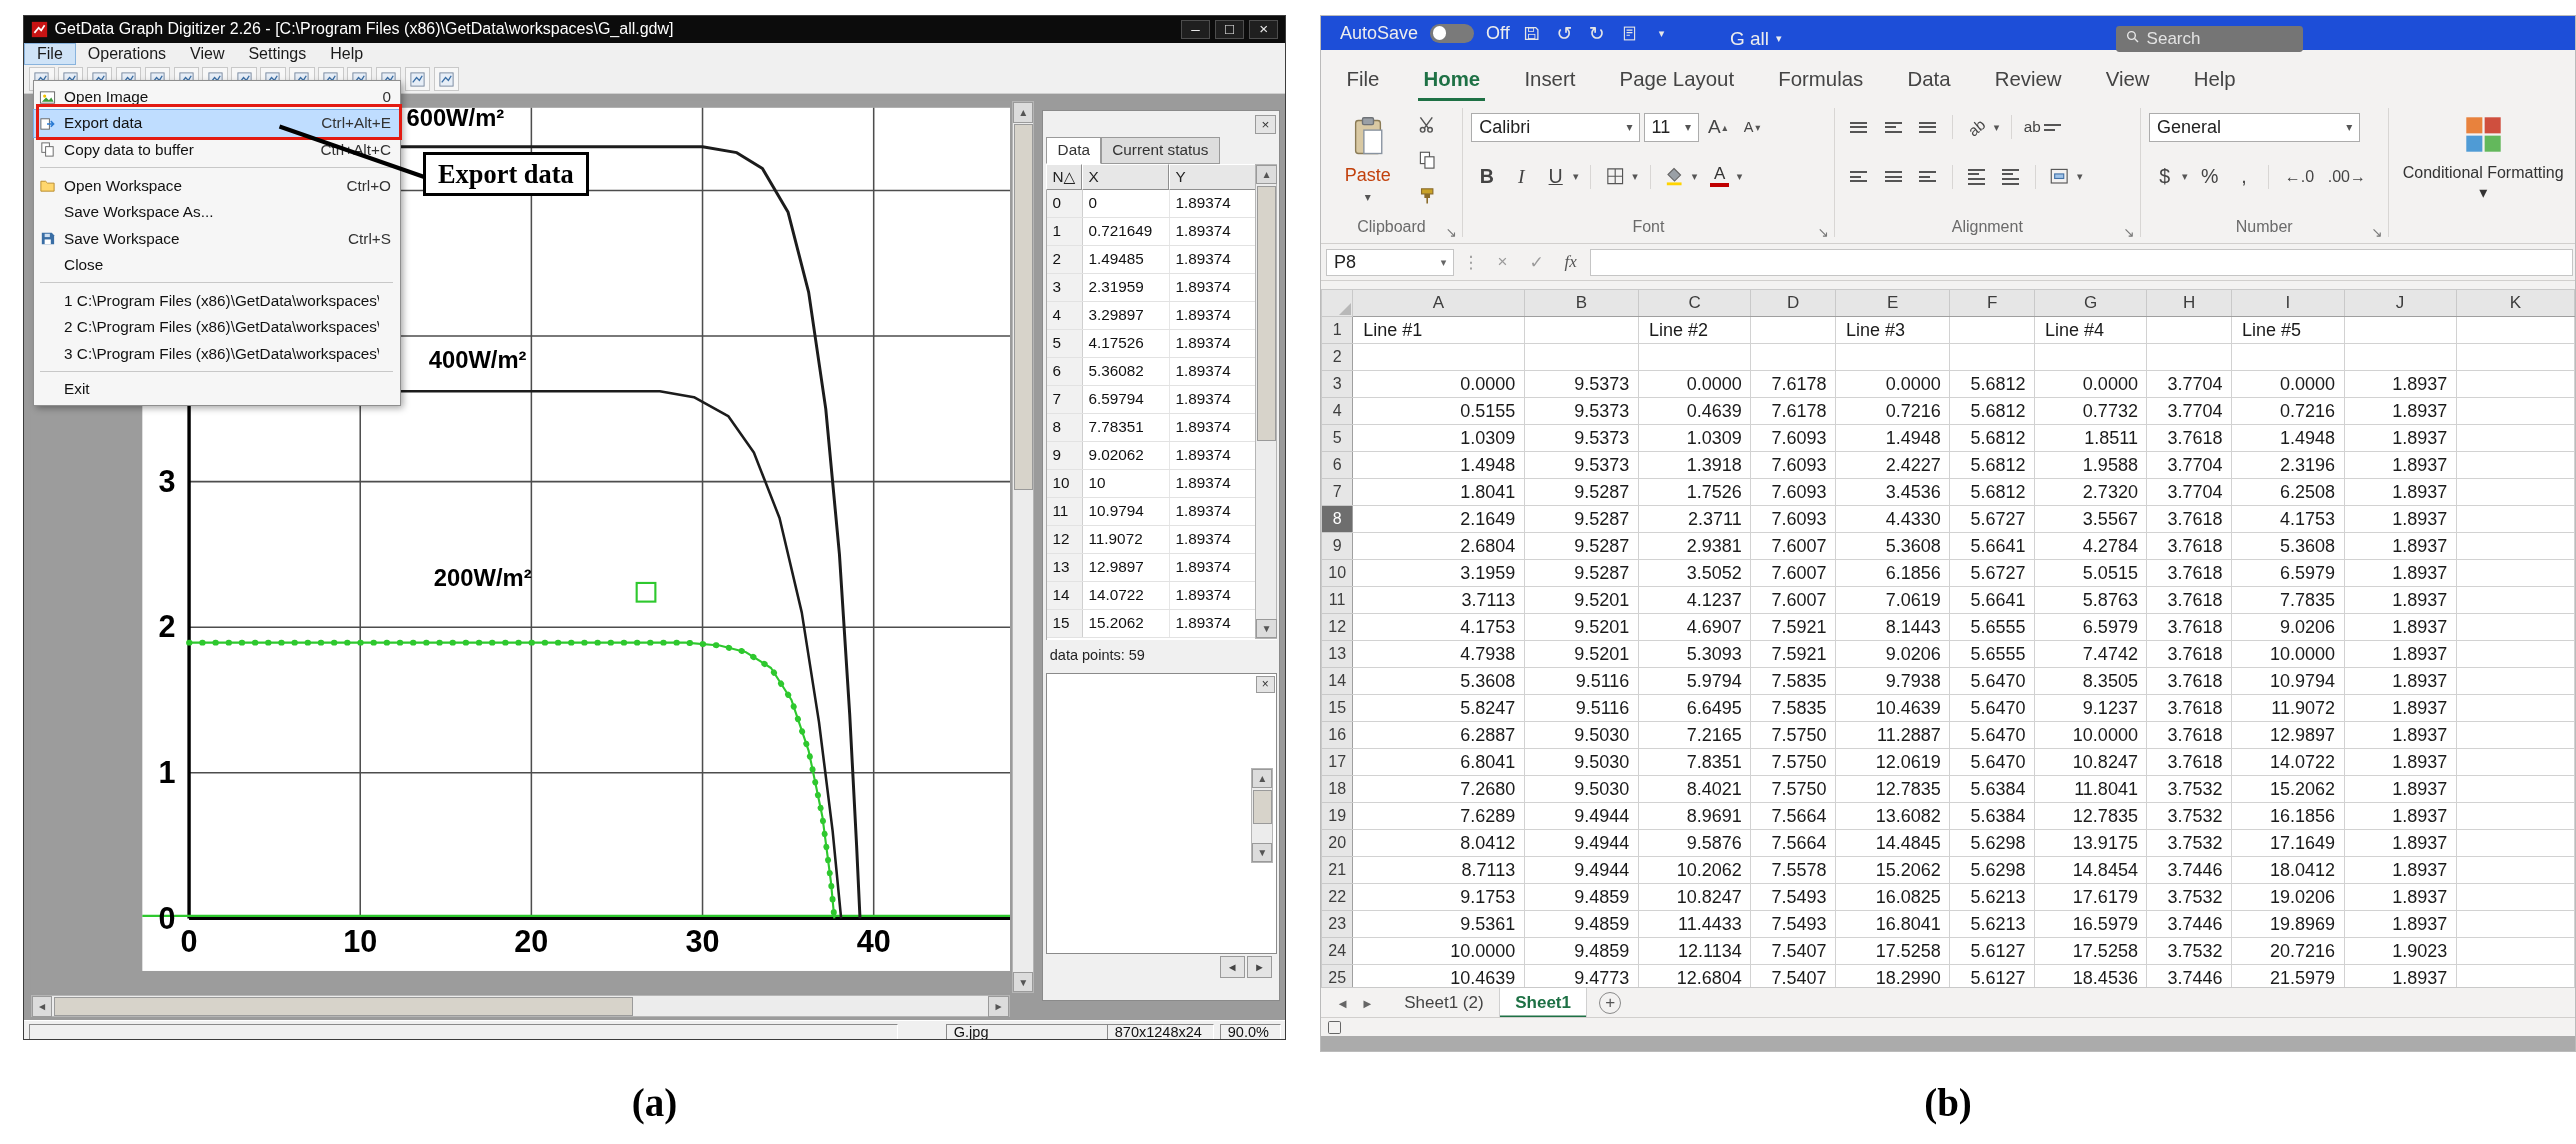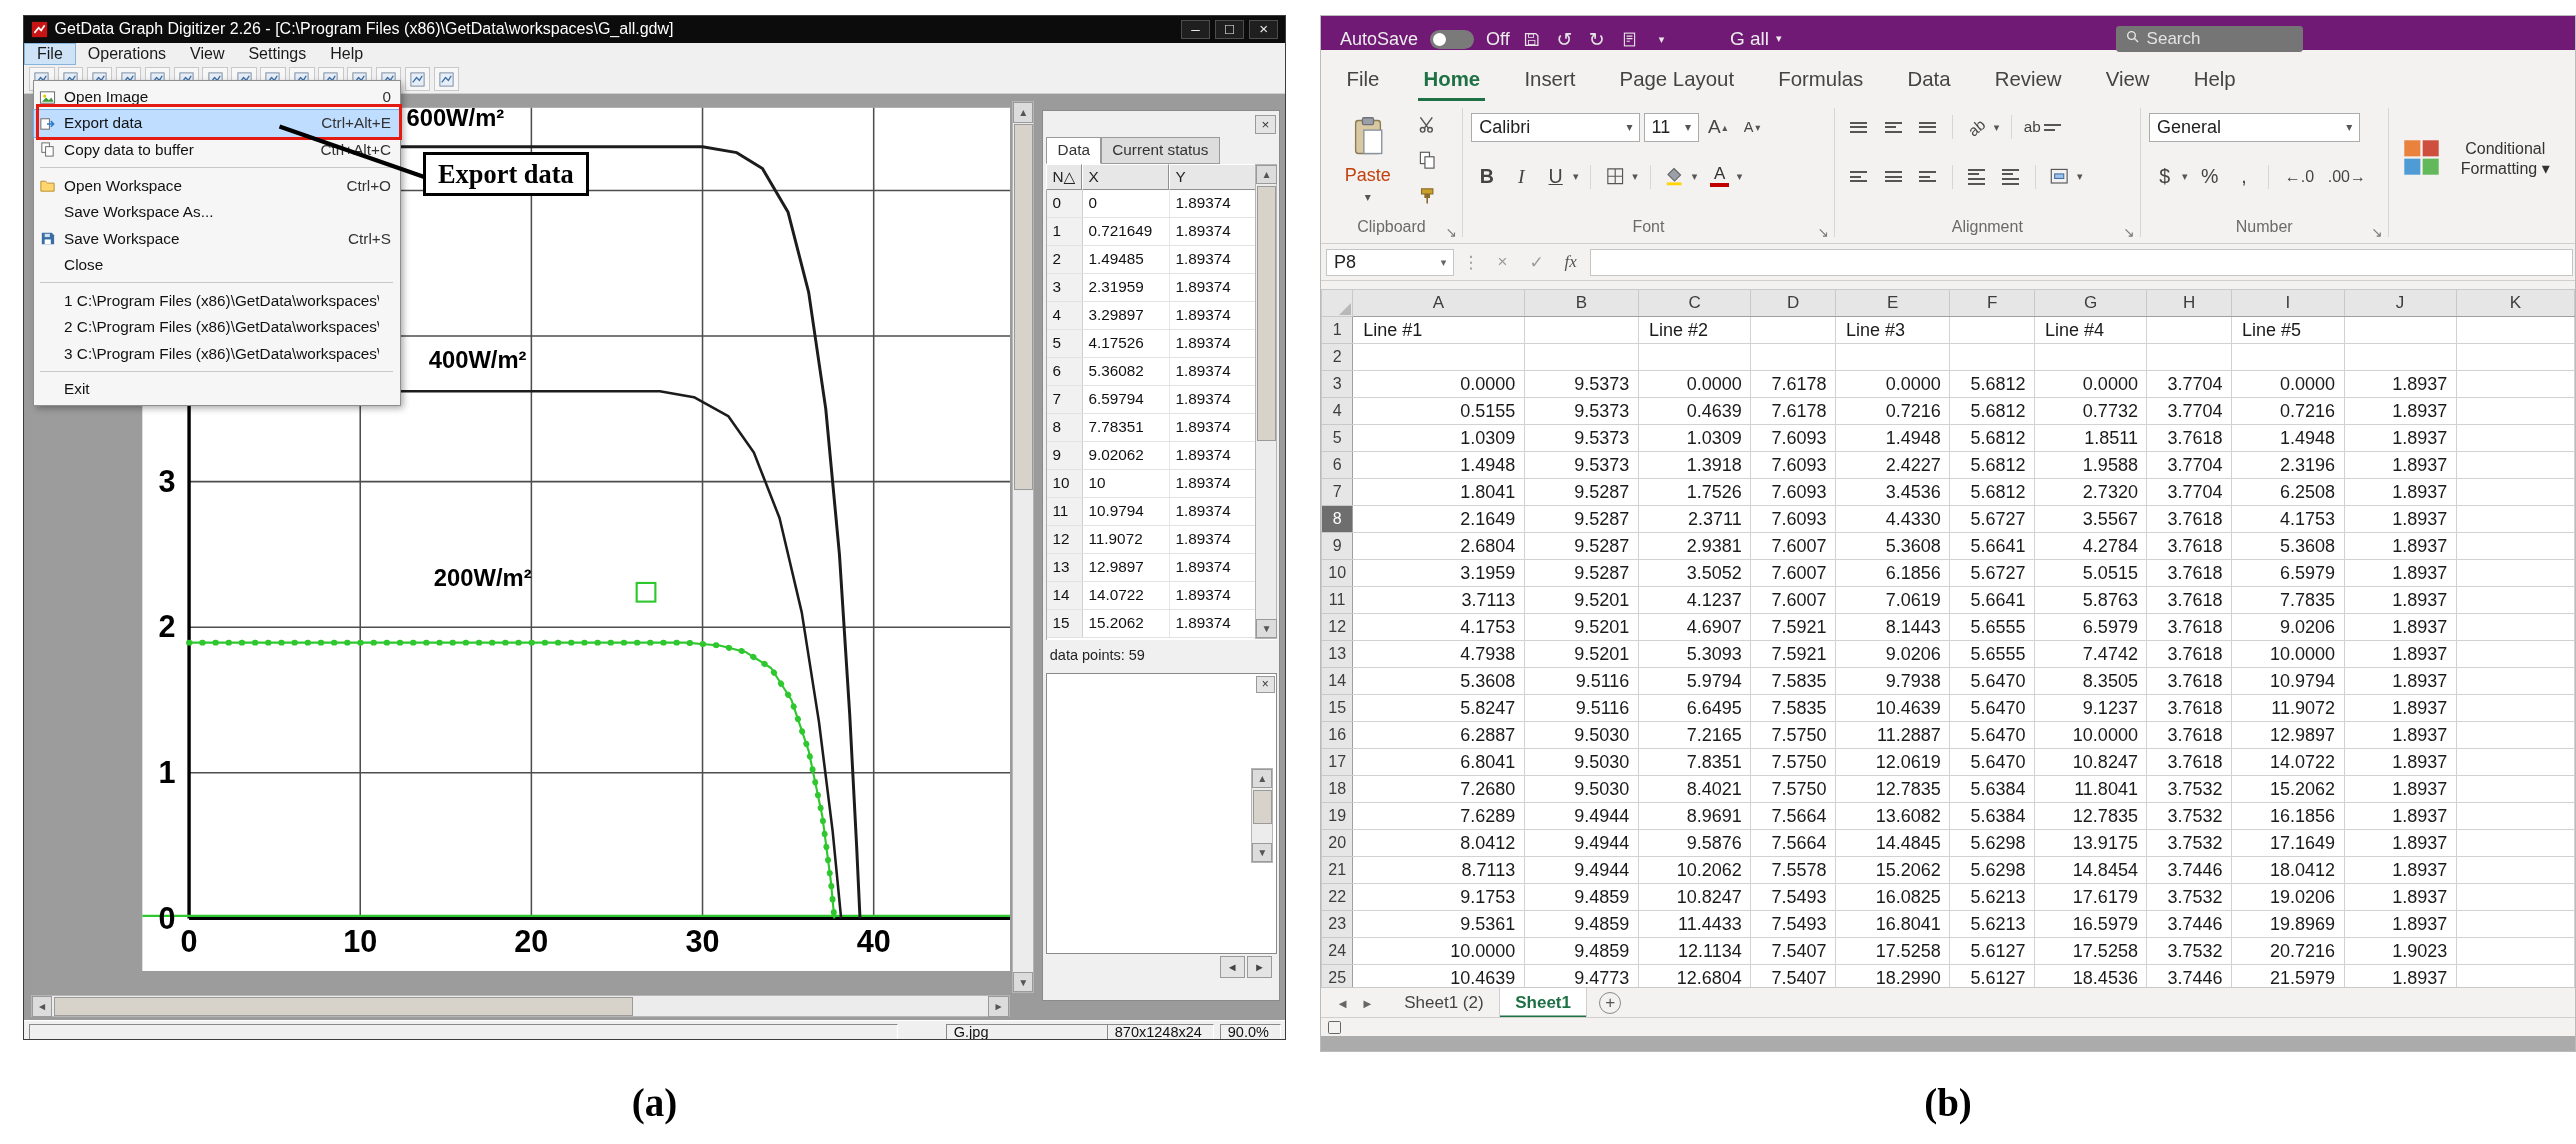--- a/index.html
+++ b/index.html
@@ -75,21 +75,21 @@
   .a-mi-ic svg{width:17px;height:17px}
   .a-mi-lb{flex:1;white-space:nowrap;overflow:hidden}
   .a-mi-sc{flex:none;color:#333;padding-left:12px}
   .a-menu-sep{height:0.9px;background:#c8c8c8;margin:4.3px 6.8px}
   .a-redbox{position:absolute;left:12px;top:88px;width:366px;height:36px;border:3.4px solid #e31b12;z-index:35;pointer-events:none}
   .a-arrow{position:absolute;left:0;top:0;width:596px;height:255px;z-index:40;pointer-events:none}
   .a-callout{position:absolute;left:399px;top:136px;z-index:45;background:#fff;border:3.4px solid #000;padding:3.4px 12px;font-family:"Liberation Serif",serif;font-weight:bold;font-size:26.4px;color:#000}
 
   
   .win-b{left:1320px;top:15.3px;width:1256px;height:1037px;background:#f3f2f1;border:0.9px solid #bbb}
-  .b-titlebar{position:absolute;left:0;top:0;width:100%;height:34px;background:#701a75;color:#ededed;display:flex;align-items:flex-end;font-size:18px}
+  .b-titlebar{position:absolute;left:0;top:0;width:100%;height:34px;background:#1d4ed8;color:#ededed;display:flex;align-items:center;font-size:18px}
   .b-tb-left{display:flex;align-items:center;gap:12px;padding-left:19px}
   .as-pill{width:44px;height:19px;border-radius:9.4px;background:#7a7a7a;position:relative}
   .as-knob{position:absolute;left:2.6px;top:2.6px;width:13.6px;height:13.6px;border-radius:50%;background:#fff}
   .qa-ic{width:20.4px;height:20.4px;display:flex;align-items:center;justify-content:center;font-size:19px;color:#e6e6e6}
   .qa-ic svg{width:17px;height:17px}
   .b-doc-title{position:absolute;left:409px;top:0;height:45px;display:flex;align-items:center;gap:6.8px;font-size:19px}
   .b-search{position:absolute;left:795px;top:9.4px;width:187px;height:26.4px;background:#757575;border-radius:3.4px;display:flex;align-items:center;padding-left:8.5px;gap:6.8px}
   .b-search input{background:transparent;border:none;outline:none;color:#f0f0f0;font-size:17px;width:128px;font-family:"Liberation Sans",sans-serif}
   .b-search input::placeholder{color:#e3e3e3}
   .b-tabs{position:absolute;left:0;top:45px;width:100%;height:40px;background:#f3f2f1;display:flex;align-items:stretch;padding-left:20.4px;font-size:20.4px;color:#444}
@@ -123,21 +123,21 @@
   .s18{width:20.4px;height:20.4px}
   .gbtn.fc{flex-direction:column;gap:0.9px}
   .fca{font-size:17px;line-height:15.3px;color:#333}
   .fcbar{width:19px;height:4.3px;background:#c00000}
   .ga{font-size:19px}
   .ga.sm{font-size:14.5px}
   .gup{font-size:10.2px;margin-left:1.7px;color:#555}
   .bars{display:inline-block}
   .bars i{display:block;width:17px;height:2px;background:#555;margin:2.6px 0}
   .bars.var i:nth-child(2){width:11px}
-  .cfbtn{position:absolute;left:13.6px;top:1.7px;width:162px;height:106px;display:flex;align-items:center;justify-content:center;gap:5.1px}
+  .cfbtn{position:absolute;left:13.6px;top:1.7px;width:162px;height:106px;display:flex;flex-direction:column;align-items:center;justify-content:center;gap:5.1px}
   .cf-ic svg{width:39px;height:39px}
   .cf-lb{font-size:16px;color:#333;text-align:center;line-height:20.4px}
   .b-formula{position:absolute;left:0;top:228px;width:100%;height:37px;background:#f3f2f1;border-bottom:0.9px solid #d1cfcd;display:flex;align-items:center;padding:0 1.7px;gap:5.1px}
   .nbox{width:128px;height:27px;background:#fff;border:0.9px solid #c5c5c5;display:flex;align-items:center;justify-content:space-between;padding:0 6.8px;font-size:18px;color:#222;margin-left:3.4px}
   .nb-caret{font-size:11px;color:#666}
   .fdots{color:#999;font-size:17px;padding:0 3.4px}
   .fbtn{width:29px;height:27px;display:flex;align-items:center;justify-content:center;font-size:17px;color:#9a9a9a}
   .fbtn.fx{font-family:"Liberation Serif",serif;font-style:italic;color:#555}
   .fbar{flex:1;height:27px;background:#fff;border:0.9px solid #c5c5c5;margin-right:0;font-size:17px;display:flex;align-items:center;padding:0 6.8px;color:#222}
   .b-grid{position:absolute;left:0;top:273px;width:100%;height:698px;overflow:hidden;background:#fff}

